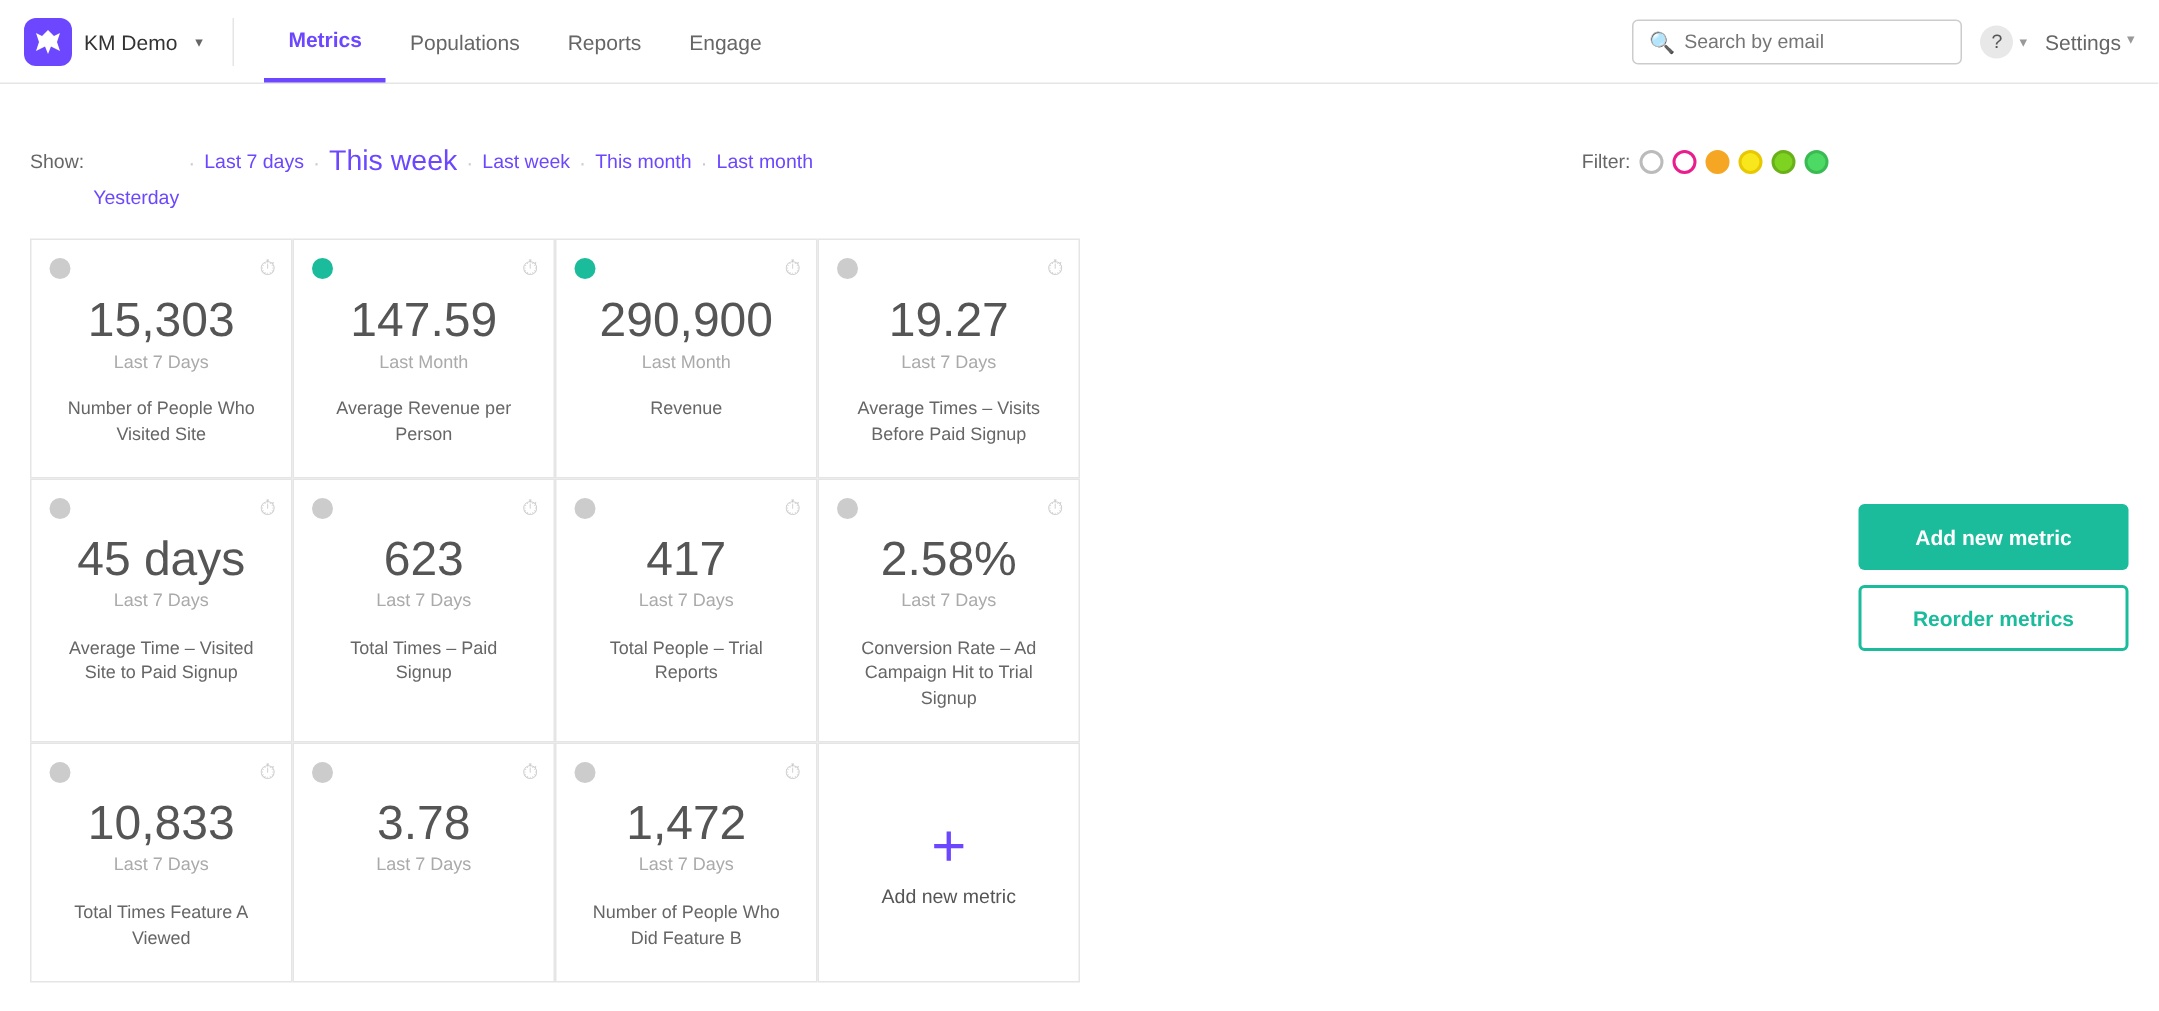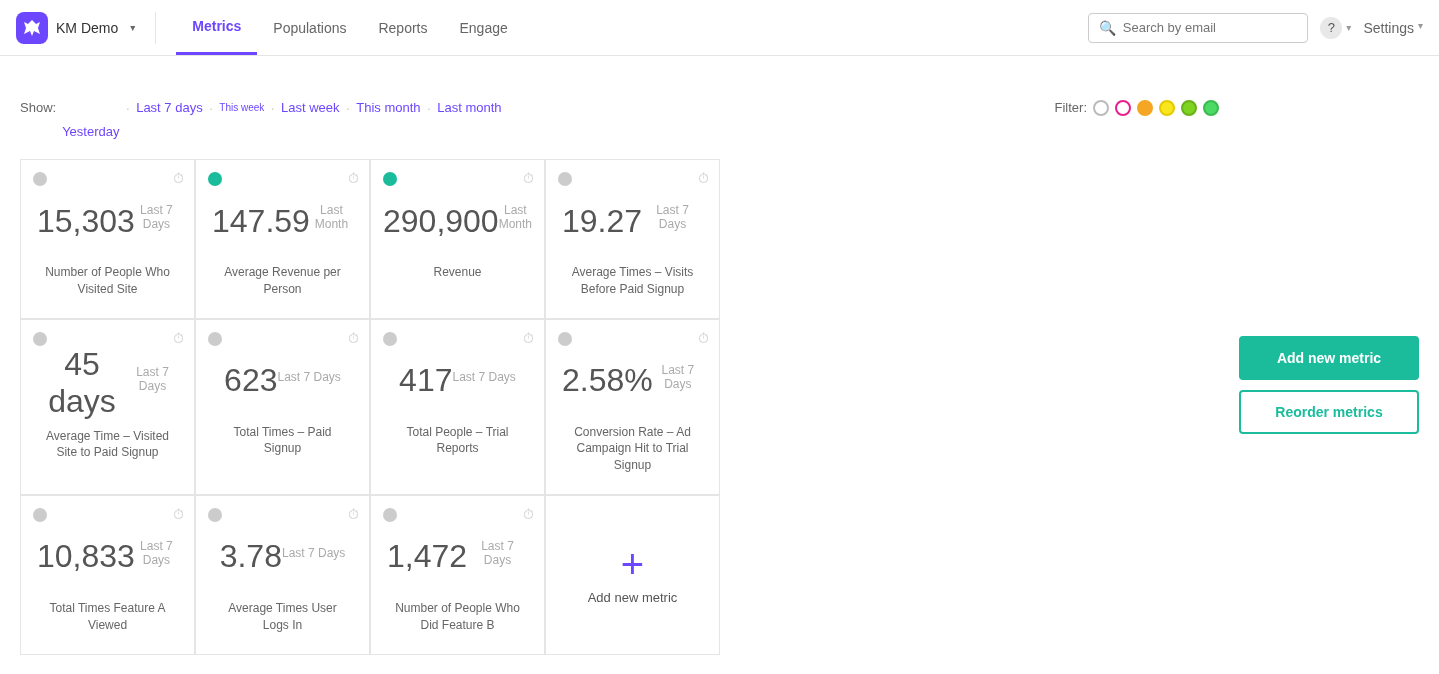--- a/index.html
+++ b/index.html
@@ -36,21 +36,21 @@
     .settings-btn { display: flex; gap: 2px; color: #666; cursor: pointer; font-size: 14px; }
 
     .show-filter-row {
       display: flex; align-items: center; justify-content: space-between;
       margin-bottom: 20px;
     }
     .metric-card {
       border: 1px solid #e5e5e5; padding: 16px;
       position: relative; cursor: pointer;
     }
-    .metric-card-inner { display: flex; flex-direction: row; align-items: center; justify-content: center; min-height: 80px; }
+    .metric-card-inner { display: flex; flex-direction: column; align-items: center; justify-content: center; min-height: 80px; }
     .metric-dot {
       position: absolute; top: 12px; left: 12px;
       width: 14px; height: 14px; border-radius: 50%;
     }
     .metric-dot.grey { background: #ccc; }
     .metric-dot.teal { background: #1abc9c; }
     .metric-clock {
       position: absolute; top: 10px; right: 10px;
       color: #ccc; font-size: 14px;
     }
@@ -113,21 +113,21 @@
 
   <div style="flex:1;">
 
     <div class="show-filter-row">
       <div style="display:flex;align-items:center;gap:6px;">
         <span style="color:#666;font-size:13px;">Show:</span>
         <a style="font-size:13px;color:#6c47ff;cursor:pointer;margin-top:48px;">Yesterday</a>
         <span style="color:#ccc;">·</span>
         <a style="font-size:13px;color:#6c47ff;cursor:pointer;">Last 7 days</a>
         <span style="color:#ccc;">·</span>
-        <a style="font-size:10px;color:#6c47ff;cursor:pointer;">This week</a>
+        <a style="font-size:19px;color:#6c47ff;cursor:pointer;">This week</a>
         <span style="color:#ccc;">·</span>
         <a style="font-size:13px;color:#6c47ff;cursor:pointer;">Last week</a>
         <span style="color:#ccc;">·</span>
         <a style="font-size:13px;color:#6c47ff;cursor:pointer;">This month</a>
         <span style="color:#ccc;">·</span>
         <a style="font-size:13px;color:#6c47ff;cursor:pointer;">Last month</a>
       </div>
       <div style="display:flex;align-items:center;gap:6px;">
         <span style="color:#666;font-size:13px;">Filter:</span>
         <div style="width:16px;height:16px;border-radius:50%;border:2px solid #bbb;cursor:pointer;"></div>
@@ -237,21 +237,20 @@
         <div class="metric-label">Total Times Feature A Viewed</div>
       </div>
 
       <div class="metric-card">
         <div class="metric-dot grey"></div>
         <div class="metric-clock">⏱</div>
         <div class="metric-card-inner">
           <div class="metric-value">3.78</div>
           <div class="metric-period">Last 7 Days</div>
         </div>
-        <div class="metric-label">Average Times User Logs In</div>
       </div>
 
       <div class="metric-card">
         <div class="metric-dot grey"></div>
         <div class="metric-clock">⏱</div>
         <div class="metric-card-inner">
           <div class="metric-value">1,472</div>
           <div class="metric-period">Last 7 Days</div>
         </div>
         <div class="metric-label">Number of People Who Did Feature B</div>

